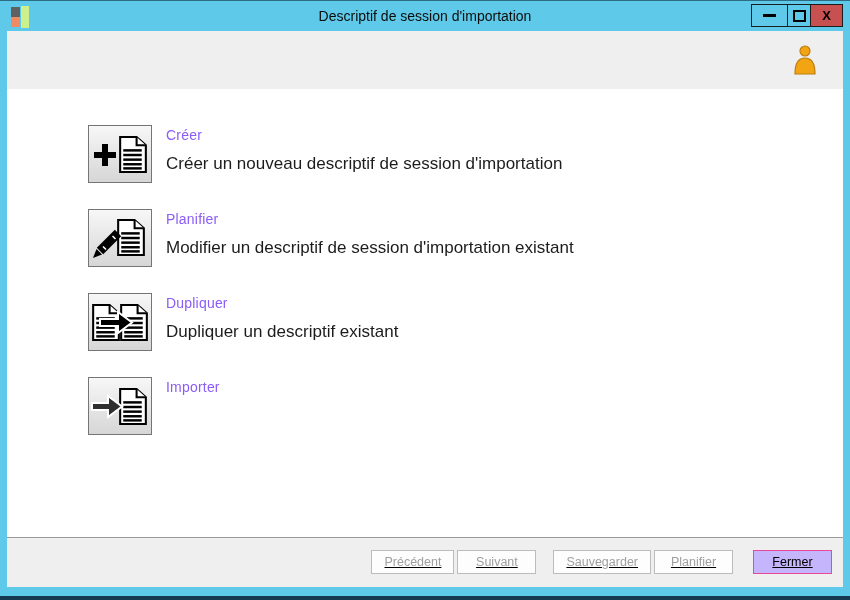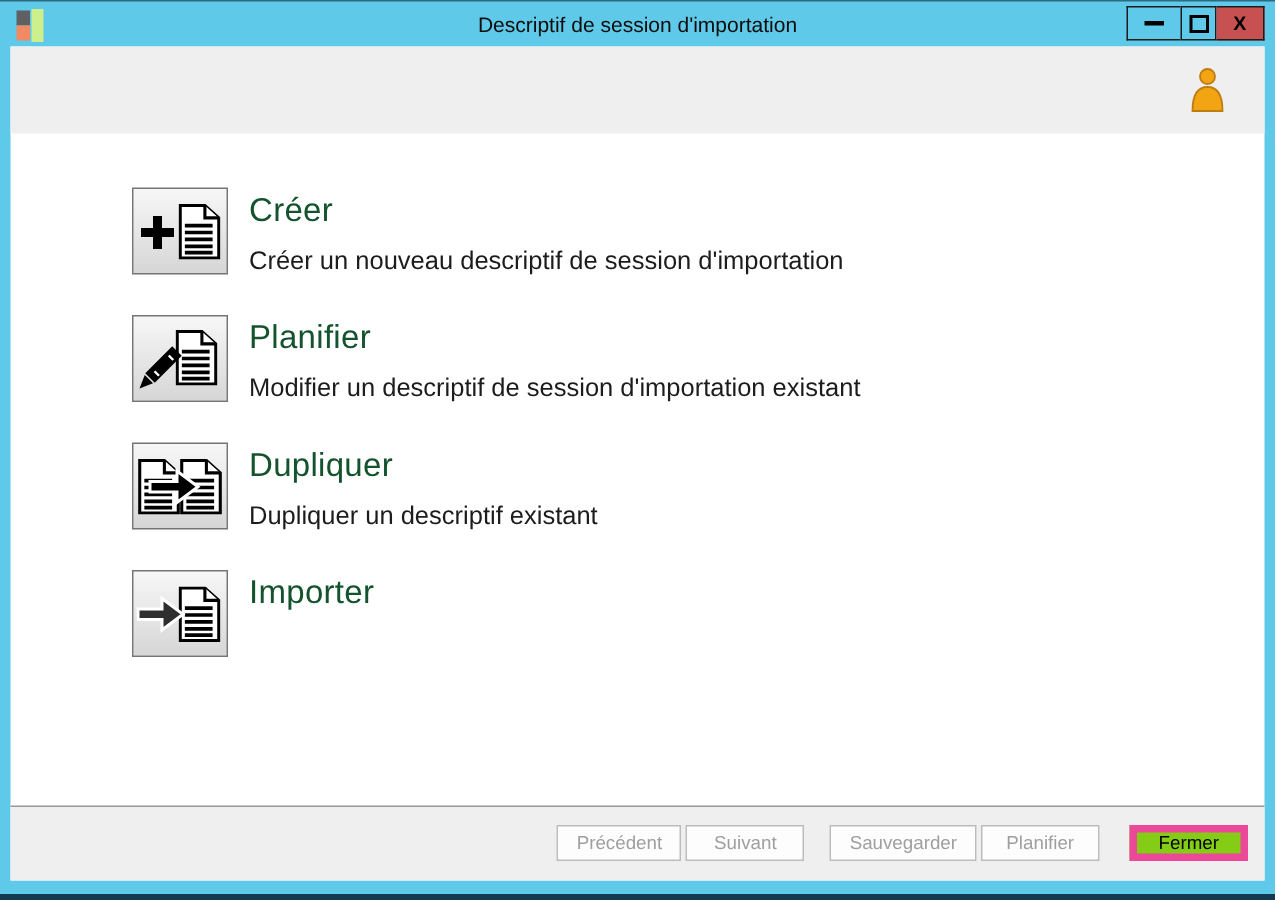--- a/index.html
+++ b/index.html
@@ -72,47 +72,47 @@
   }
   .icon-btn {
     width:64px; height:58px; box-sizing:border-box; flex:0 0 64px;
     border:1px solid #757575;
     background:linear-gradient(#f7f7f7, #d6d6d6);
     display:flex; align-items:center; justify-content:center;
     padding:0; cursor:pointer;
   }
   .action-text { margin-left:14px; padding-top:2px; }
   .action-title {
-    font-size:22px; color:#14532d; letter-spacing:0.2px;
+    font-size:14px; color:#8b5cf6; letter-spacing:0.2px;
   }
   .action-desc {
     margin-top:11px; font-size:17px; color:#1c1c1c;
   }
   
   .footer {
     position:absolute; left:0; right:0; bottom:0; height:50px;
     background:#efefef;
     border-top:1px solid #9a9a9a;
     box-sizing:border-box;
   }
   .footer-buttons {
     position:absolute; right:11px; top:12px;
-    display:flex; 
+    display:flex; text-decoration:underline;
   }
   .btn {
     height:24px; min-width:79px; box-sizing:border-box;
     padding:0 12px; font-size:12.5px;
     font-family:"Liberation Sans", sans-serif;
     cursor:pointer;
   }
   .btn.disabled {
     background:#fdfdfd; border:1px solid #bcbcbc; color:#9f9f9f;
   }
   .btn.primary {
-    background:#84cc16; border:5px solid #ec4899; color:#000;
+    background:#c4b5fd; border:1px solid #ec4899; color:#000;
     margin-left:20px;
   }
   .gap-sm { width:3px; }
   .gap-md { width:17px; }
 </style>
 </head>
 <body>
 
 <svg width="0" height="0" style="position:absolute">
   <defs>

